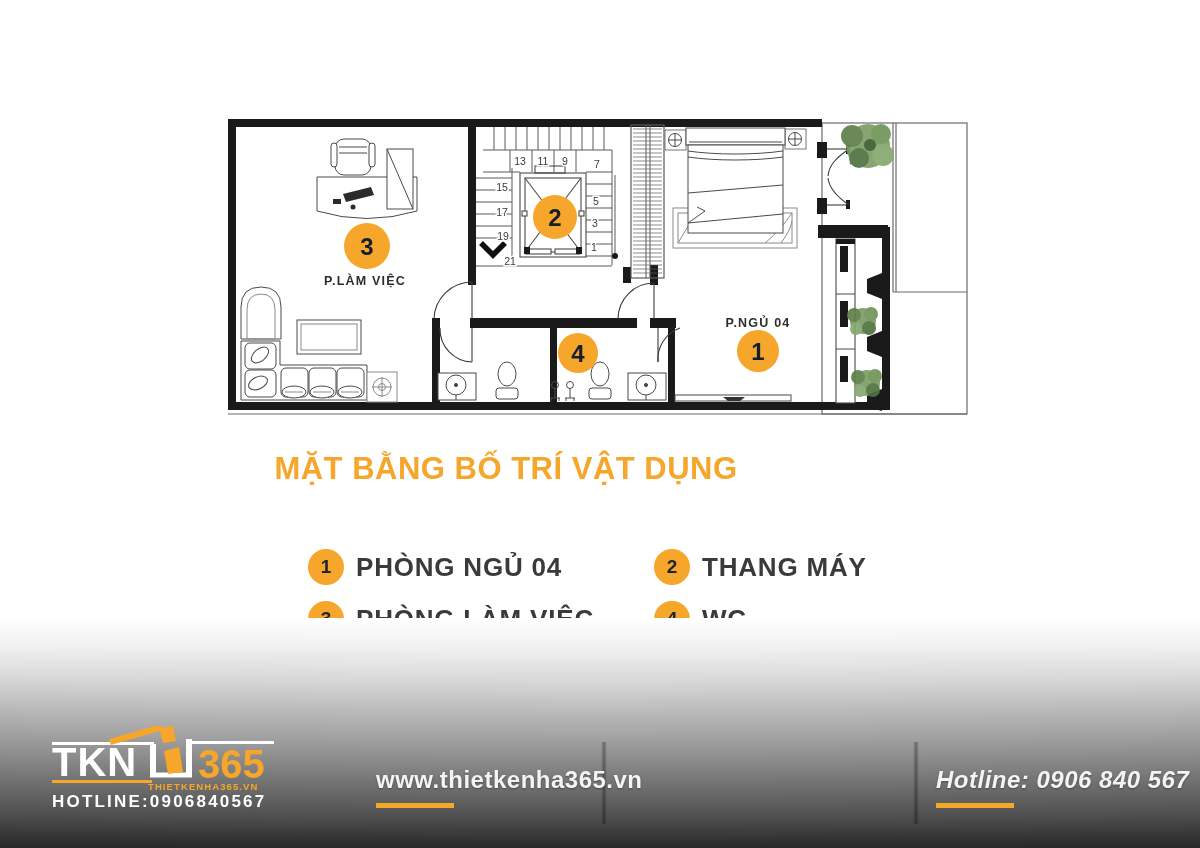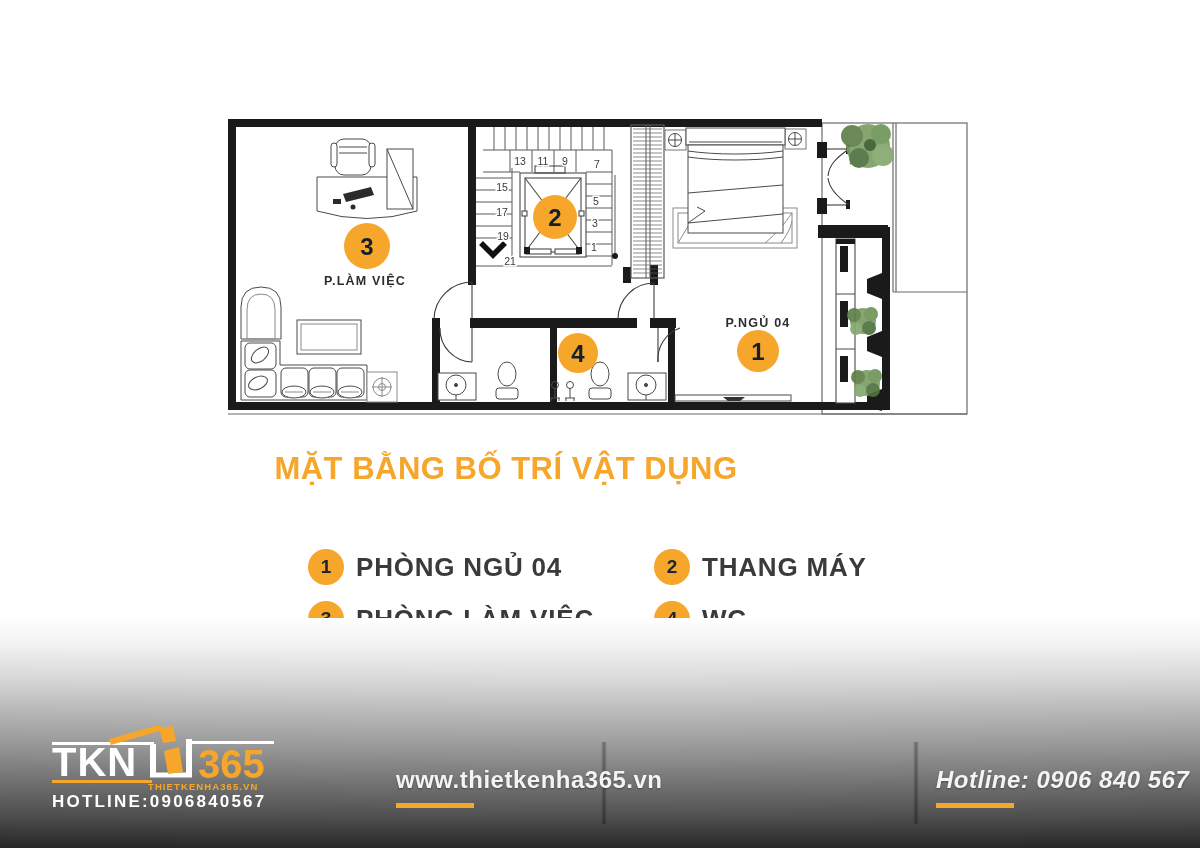--- a/index.html
+++ b/index.html
@@ -20,21 +20,21 @@
   .legend-label{font-size:26px;color:#3A3A3A;letter-spacing:.8px;font-weight:bold;}
 
   .footer{position:absolute;left:0;top:618px;width:1200px;height:230px;
     background:
       radial-gradient(140% 130% at 50% 28%, rgba(255,255,255,.10) 0%, rgba(0,0,0,0) 45%, rgba(0,0,0,.20) 100%),
       linear-gradient(180deg,#ffffff 0%,#f1f1f1 12%,#d7d7d7 26%,#b2b2b2 42%,#949494 56%,#747474 70%,#515151 86%,#2a2a2a 100%);}
   .logo{position:absolute;left:52px;top:726px;width:235px;height:88px;}
   .flink{position:absolute;top:766px;color:#F4F4F4;font-size:24px;letter-spacing:.5px;font-weight:bold;
     text-shadow:0 1px 2px rgba(0,0,0,.35);cursor:pointer;}
   .flink .bar{width:78px;height:5px;background:var(--accent);margin-top:9px;}
-  .fl-www{left:396px;} .fl-fb{left:623px;} .fl-hot{left:936px;font-style:italic;}
+  .fl-www{left:376px;} .fl-fb{left:623px;} .fl-hot{left:936px;font-style:italic;}
   .fdivider{position:absolute;top:742px;width:6px;height:82px;
     background:linear-gradient(90deg,rgba(0,0,0,0),rgba(0,0,0,.35),rgba(0,0,0,0));}
   .fd1{left:601px;} .fd2{left:913px;}
 
   svg text{font-family:"Liberation Sans","DejaVu Sans",sans-serif;}
   .stairnum{font-size:10.5px;fill:#3A3A3A;paint-order:stroke;stroke:#fff;stroke-width:3px;}
   .roomlabel{font-size:12.5px;font-weight:bold;fill:#2D2D2D;letter-spacing:1.2px;}
   .markernum{font-size:24px;font-weight:bold;fill:#14202E;}
 </style>
 </head>

